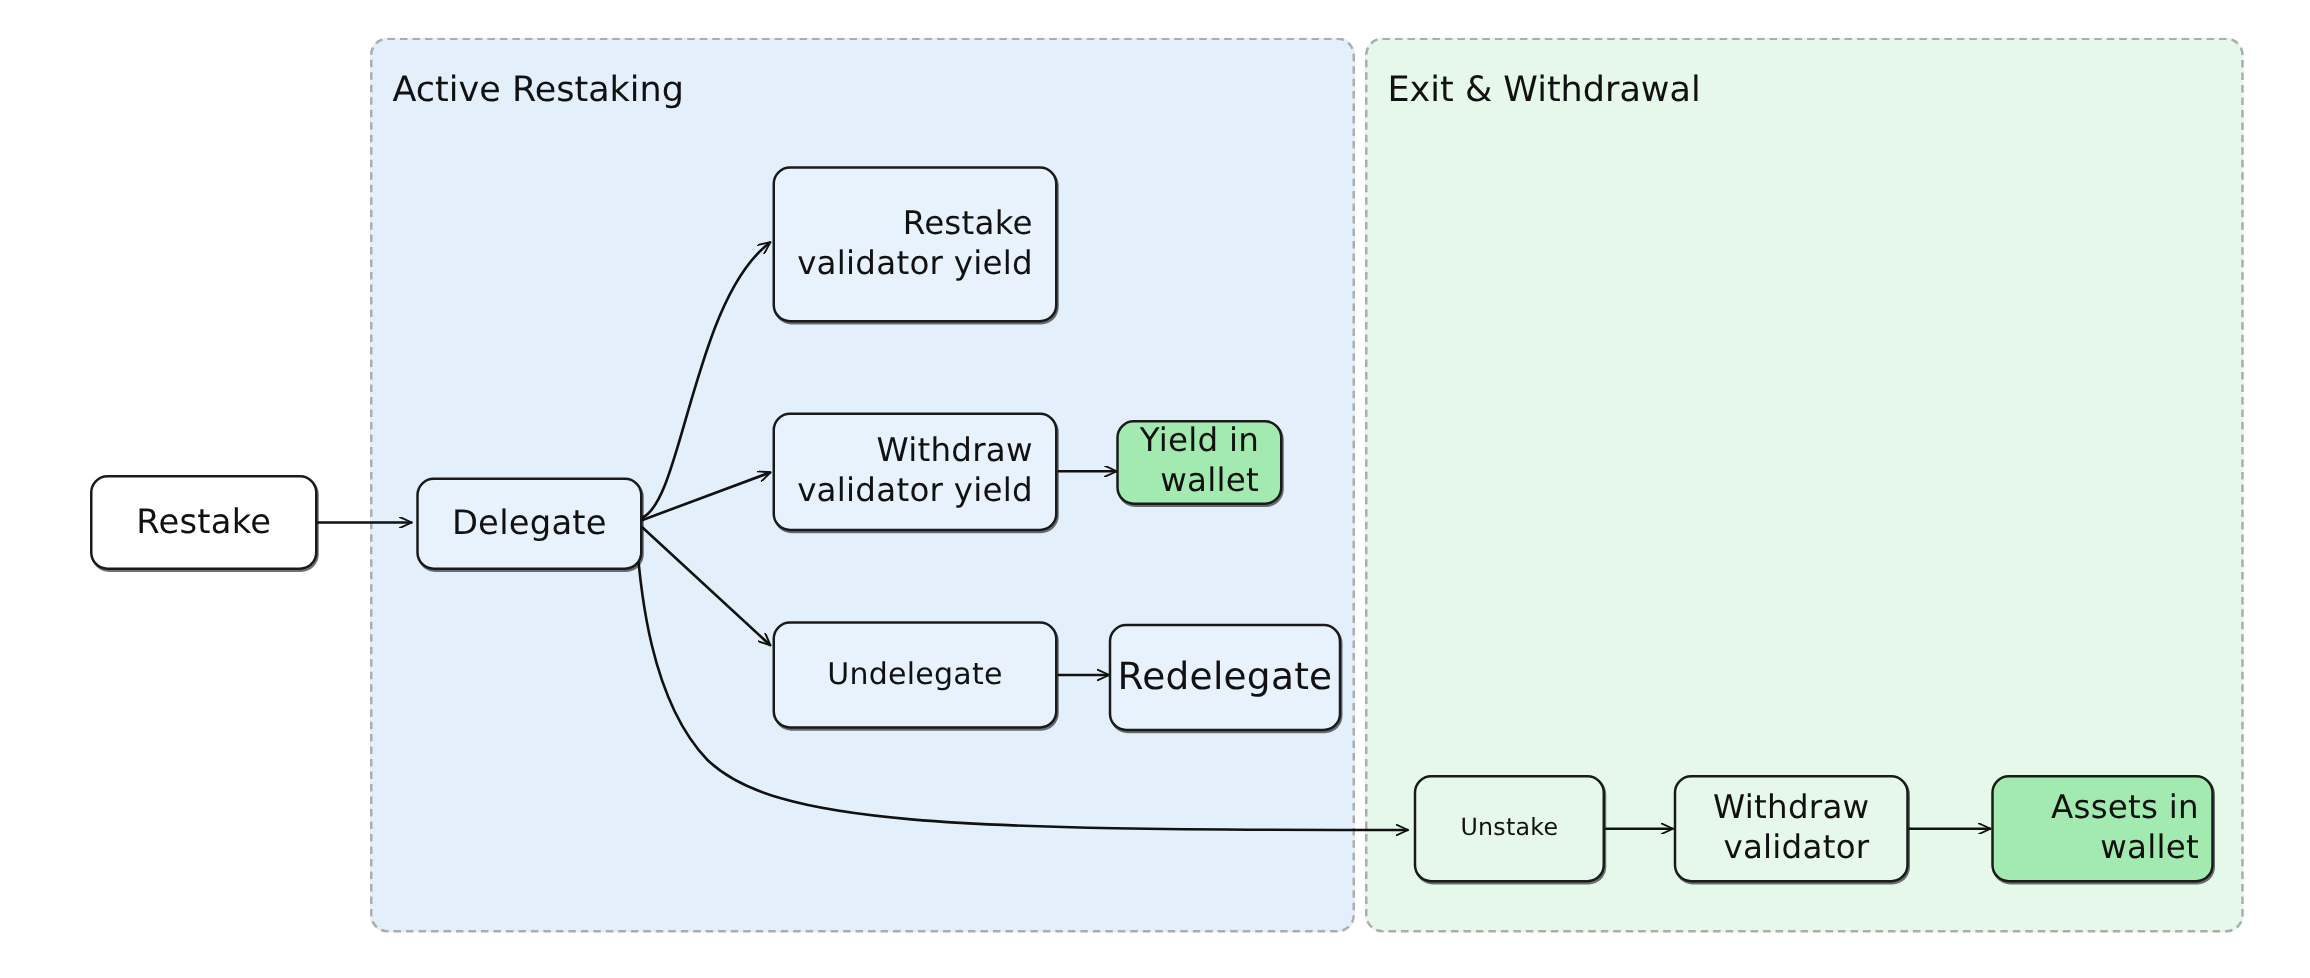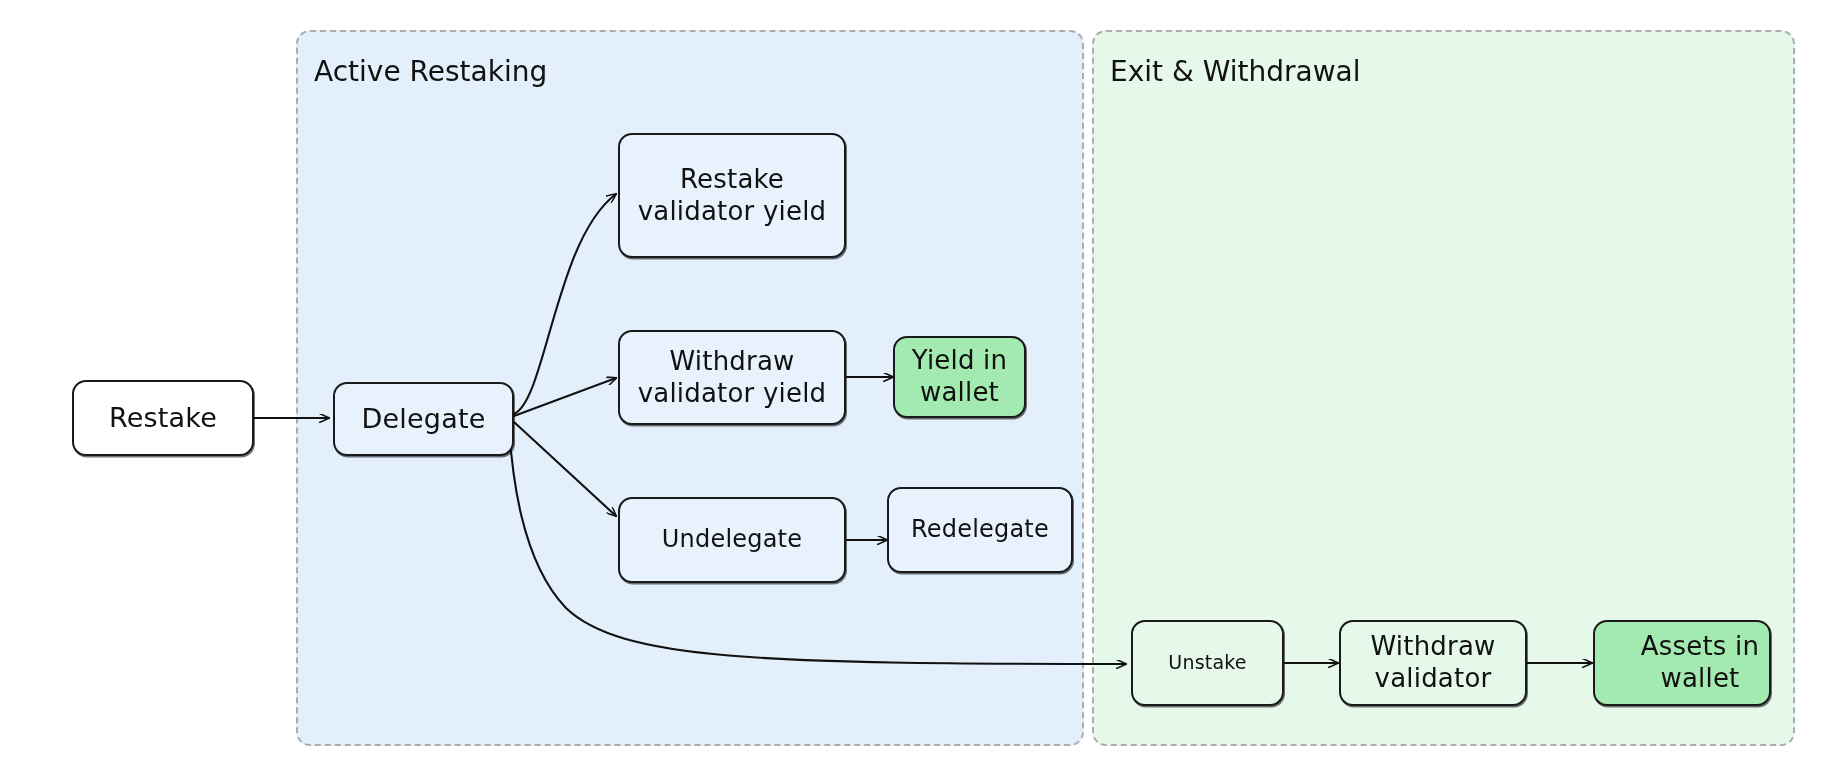--- a/index.html
+++ b/index.html
@@ -27,21 +27,21 @@
     height: 782px;
   }
   .node {
     position: absolute;
     box-sizing: border-box;
     border: 2.2px solid #1a1a1a;
     border-radius: 14px;
     display: flex;
     align-items: center;
     justify-content: center;
-    text-align: center;
+    text-align: right;
     line-height: 1.22;
     color: #111111;
     font-family: "DejaVu Sans", sans-serif;
     letter-spacing: 0.2px;
     white-space: pre-line;
     box-shadow: 1px 1.5px 0 rgba(0,0,0,0.55);
   }
   .node-plain   { background: #ffffff; }
   .node-onblue  { background: #e8f2fd; }
   .node-ongreen { background: #e6f8ea; }
@@ -101,26 +101,26 @@
   <div class="node node-plain" style="left:72px; top:380px; width:182px; height:76px; font-size:27px;">Restake</div>
 
   <div class="node node-onblue" style="left:333px; top:382px; width:181px; height:74px; font-size:27px;">Delegate</div>
 
   <div class="node node-onblue" style="left:618px; top:133px; width:228px; height:125px; font-size:26px;">Restake
 validator yield</div>
 
   <div class="node node-onblue" style="left:618px; top:330px; width:228px; height:95px; font-size:26px;">Withdraw
 validator yield</div>
 
-  <div class="node node-accent-green" style="left:893px; top:336px; width:133px; height:82px; font-size:26px;">Yield in
+  <div class="node node-accent-green" style="left:893px; top:336px; width:133px; height:68px; font-size:26px;">Yield in
 wallet</div>
 
   <div class="node node-onblue" style="left:618px; top:497px; width:228px; height:86px; font-size:24px;">Undelegate</div>
 
-  <div class="node node-onblue" style="left:887px; top:487px; width:186px; height:86px; font-size:24px;">Redelegate</div>
+  <div class="node node-onblue" style="left:887px; top:499px; width:186px; height:86px; font-size:30px;">Redelegate</div>
 
   <div class="node node-ongreen" style="left:1131px; top:620px; width:153px; height:86px; font-size:19px;">Unstake</div>
 
   <div class="node node-ongreen" style="left:1339px; top:620px; width:188px; height:86px; font-size:26px;">Withdraw
 validator</div>
 
   <div class="node node-accent-green" style="left:1593px; top:620px; width:178px; height:86px; font-size:26px;padding-left:36px;">Assets in
 wallet</div>
 
 </div>

